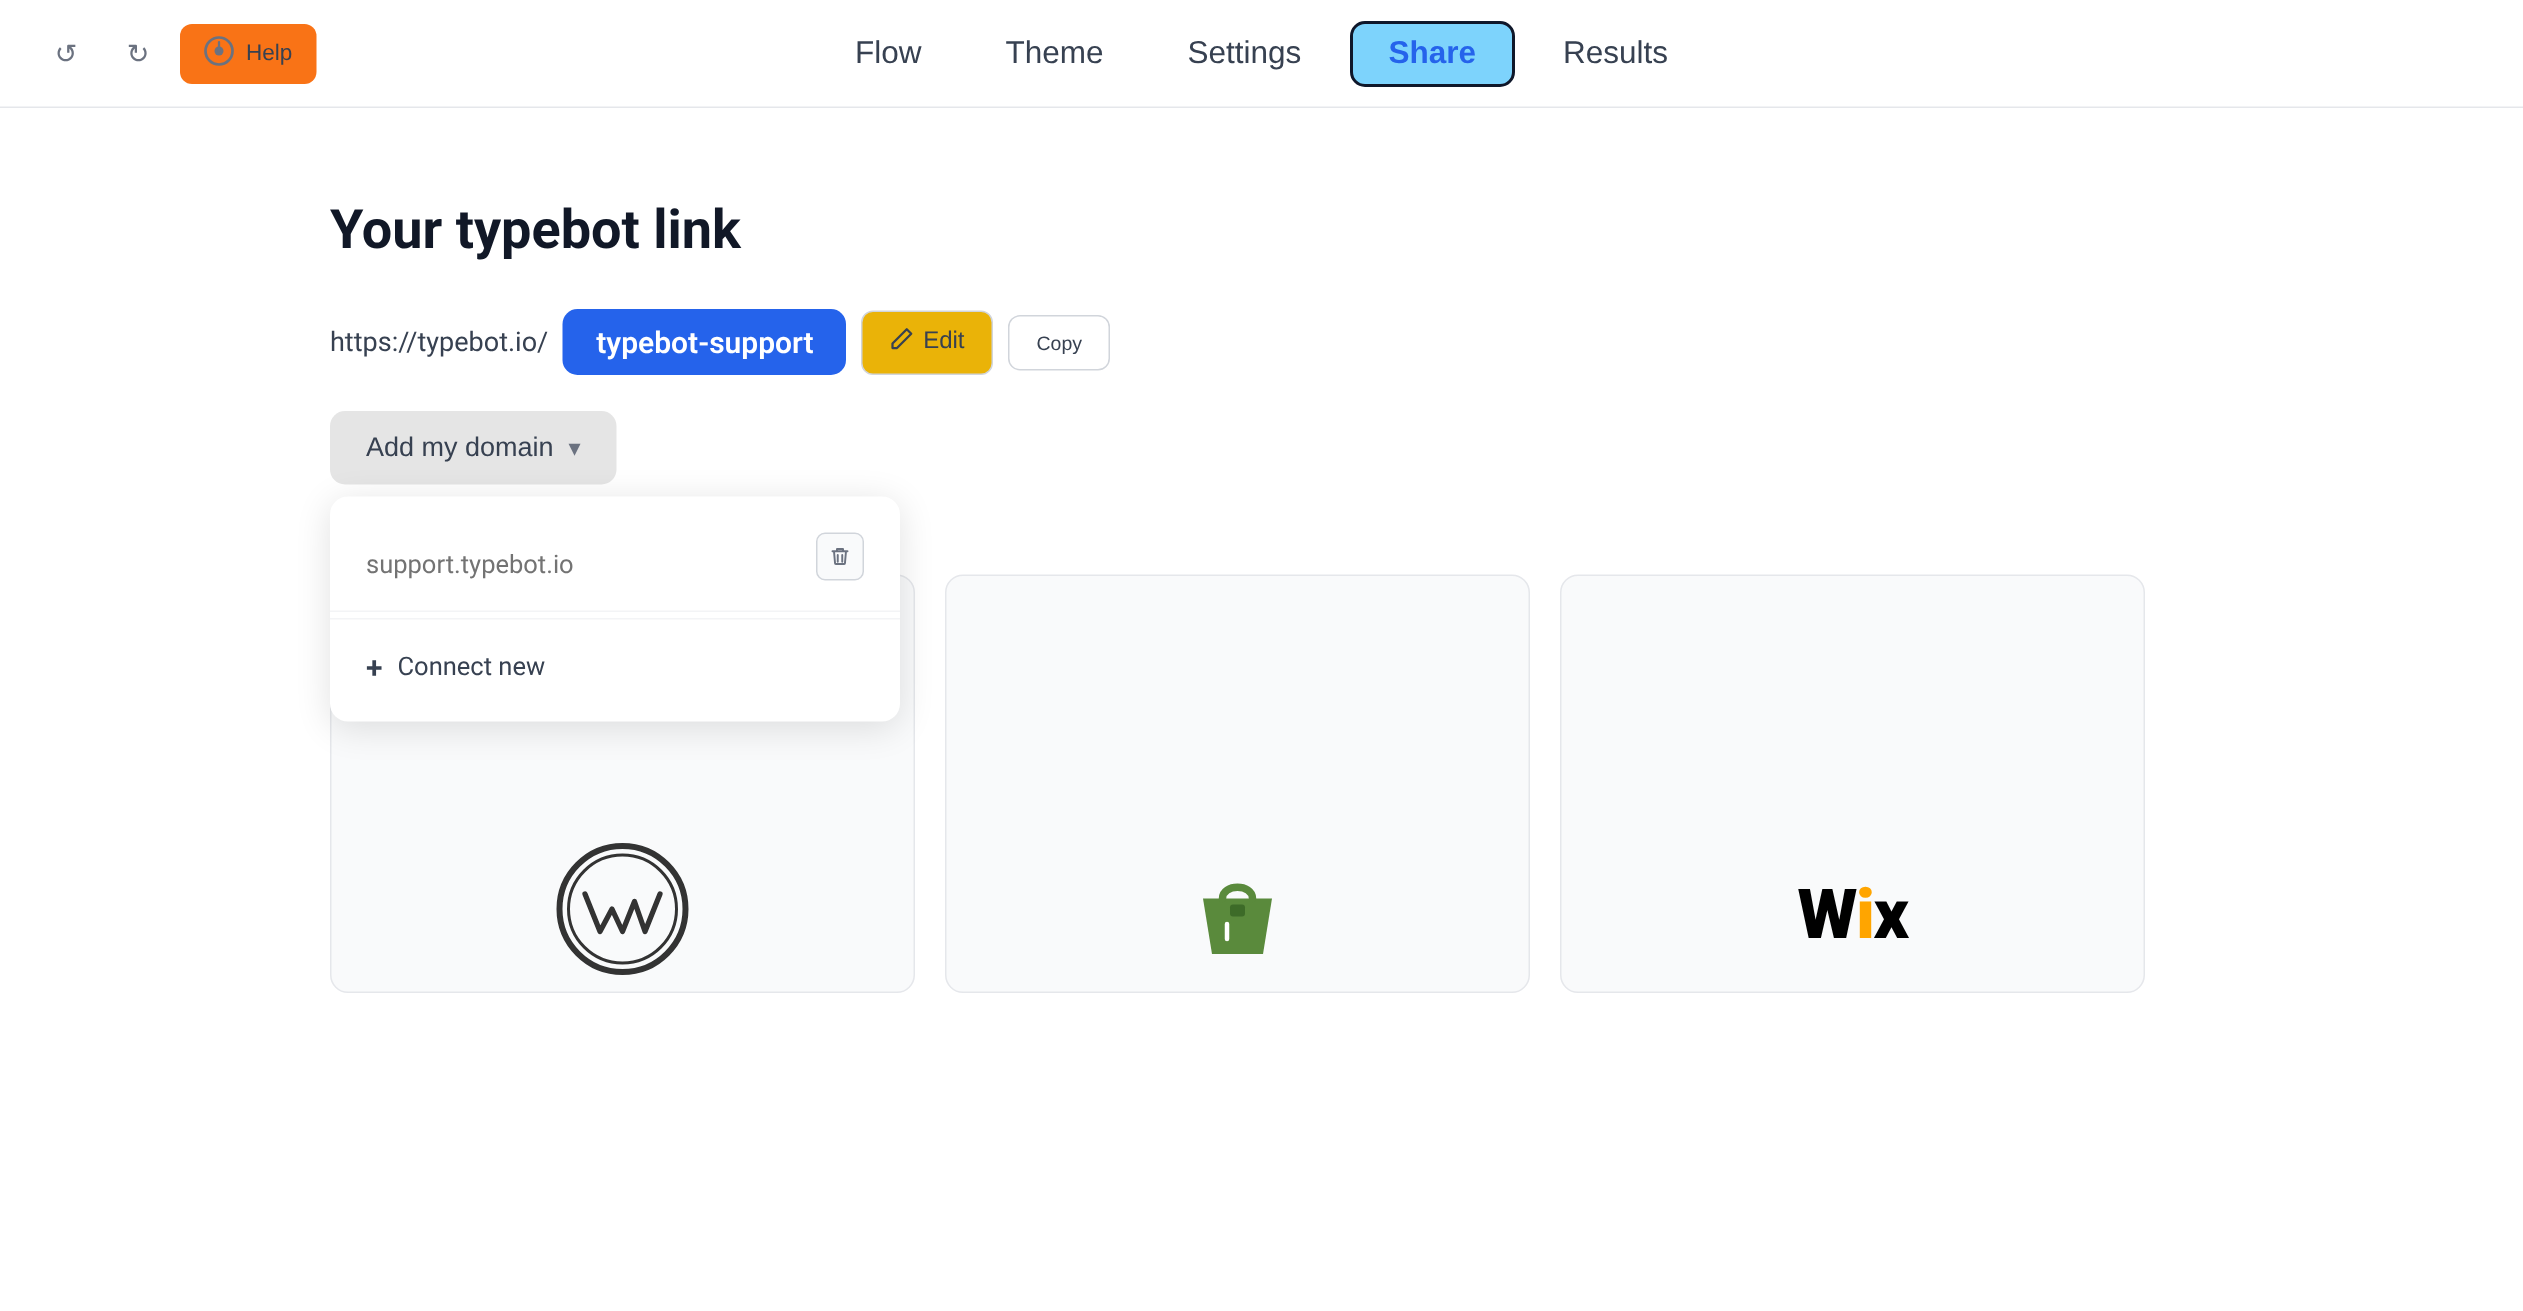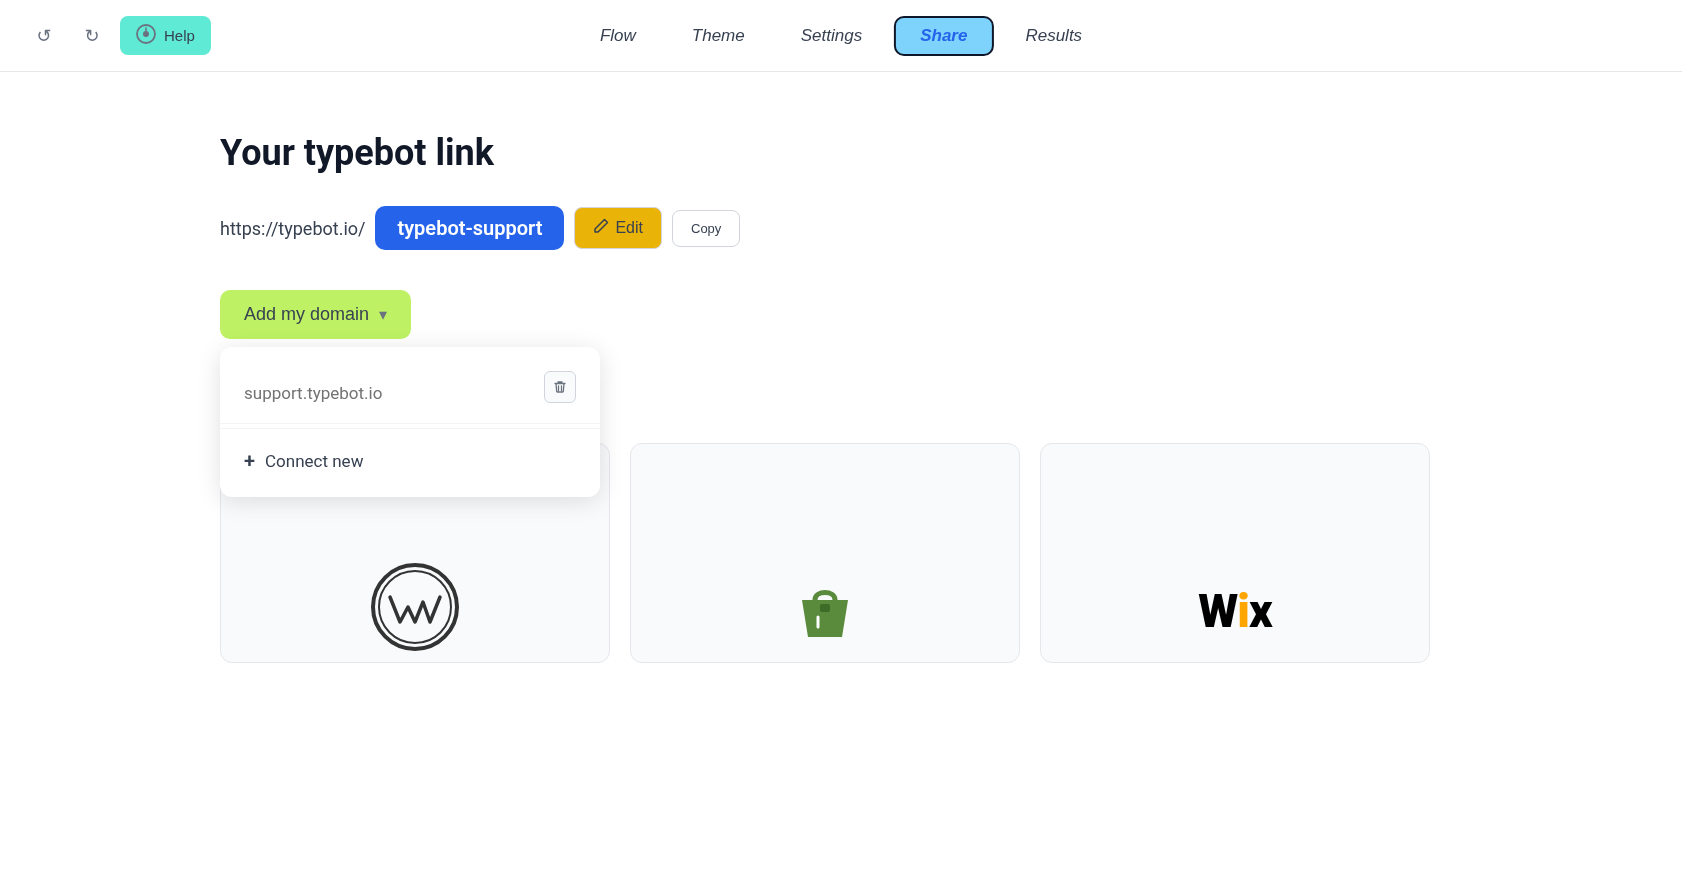--- a/index.html
+++ b/index.html
@@ -37,46 +37,45 @@
       justify-content: center;
       color: #6b7280;
       font-size: 18px;
     }
     .help-btn {
       display: flex;
       align-items: center;
       gap: 8px;
       padding: 8px 16px;
       border: none;
-      background: #5eead4;
+      background: #f97316;
       border-radius: 8px;
       cursor: pointer;
       font-size: 15px;
       color: #374151;
       font-weight: 500;
     }
 
     .header-nav {
       position: absolute;
       left: 50%;
       transform: translateX(-50%);
       display: flex;
       align-items: center;
       gap: 8px;
     }
     .nav-item {
       padding: 8px 24px;
-      font-size: 17px;
+      font-size: 21px;
       color: #374151;
       cursor: pointer;
       border-radius: 8px;
       border: none;
       background: transparent;
       font-weight: 500;
-      font-style: italic;
     }
     .nav-item.active {
       color: #2563eb;
       border: 2px solid #0f172a;
       background: #7dd3fc;
       border-radius: 10px;
       font-weight: 600;
     }
 
     
@@ -138,28 +137,27 @@
     
     .domain-container {
       position: relative;
       display: inline-block;
     }
     .add-domain-btn {
       display: flex;
       align-items: center;
       gap: 10px;
       padding: 14px 24px;
-      background: #bef264;
+      background: #e5e5e5;
       border: none;
       border-radius: 10px;
       font-size: 18px;
       font-weight: 500;
       color: #374151;
       cursor: pointer;
-      margin-top: 16px;
     }
     .chevron {
       font-size: 16px;
       color: #6b7280;
     }
 
     
     .dropdown-menu {
       position: absolute;
       top: calc(100% + 8px);
@@ -205,30 +203,29 @@
 
     
     .cards-area {
       display: flex;
       gap: 20px;
       margin-top: 60px;
       padding-left: 0;
     }
     .integration-card {
       width: 390px;
-      height: 220px;
+      height: 279px;
       border: 1px solid #e5e7eb;
       border-radius: 12px;
       background: #f9fafb;
       display: flex;
       align-items: flex-end;
       justify-content: center;
       overflow: hidden;
       position: relative;
-      margin-top: 44px;
     }
 
     
     .dropdown-divider {
       height: 1px;
       background: #f3f4f6;
       margin: 4px 0;
     }
   </style>
 </head>

